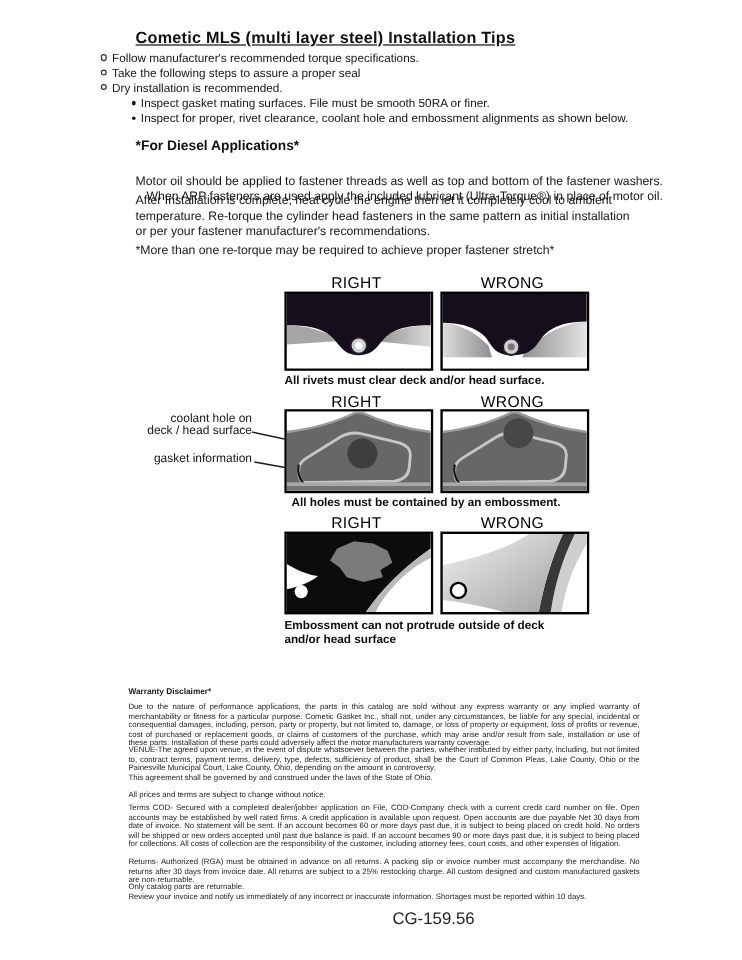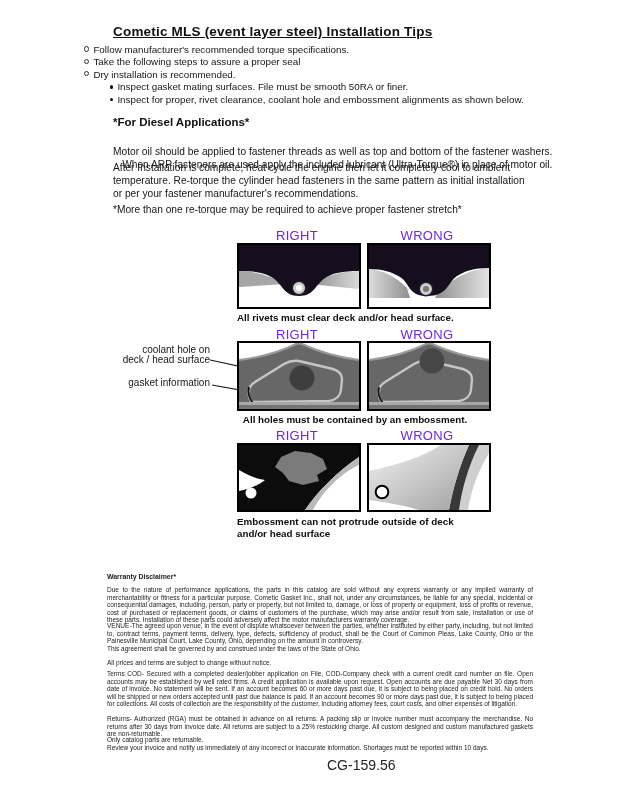--- a/index.html
+++ b/index.html
@@ -13,21 +13,21 @@
   .tip-sub{margin-left:26px;}
   .ring{display:inline-block;width:3.4px;height:3.4px;border:1px solid #333;border-radius:50%;
         margin-right:4px;vertical-align:1.5px;}
   .dot{display:inline-block;width:3.4px;height:3.4px;background:#111;border-radius:50%;
        margin-right:4px;vertical-align:1.5px;}
 
   .diesel-h{position:absolute;left:113px;top:116px;font-size:11.5px;font-weight:bold;color:#111;}
   .dpara{position:absolute;left:113px;font-size:10.2px;line-height:12.8px;white-space:pre-line;color:#161616;}
   .dp1{top:146px;text-align:right;} .dp2{top:162px;} .dnote{top:204px;}
 
-  .dg-label{position:absolute;width:120px;text-align:center;font-size:13px;letter-spacing:.3px;color:#6d28d9;}
+  .dg-label{position:absolute;width:120px;text-align:center;font-size:13px;letter-spacing:.3px;color:#000000;}
   .dg-box{position:absolute;width:120px;border:2.4px solid #000;background:#fff;line-height:0;}
   .dg-cap{position:absolute;font-weight:bold;font-size:9.8px;line-height:11.6px;color:#0d0d0d;white-space:pre-line;}
   .cap2{width:250px;text-align:center;}
 
   .ann{position:absolute;left:95px;width:115px;text-align:right;font-size:10px;
        line-height:10.2px;white-space:pre-line;color:#161616;}
 
   .leaders{position:absolute;left:205px;top:344px;}
 
   .warr{position:absolute;left:107px;width:426px;font-size:6.5px;line-height:7.6px;
@@ -35,21 +35,21 @@
   .warr-h{position:absolute;left:107px;top:573px;font-size:6.9px;font-weight:bold;color:#1a1a1a;}
   .wp1{top:586px;} .wp2{top:622px;} .wp3{top:659px;} .wp4{top:670px;} .wp5{top:715px;} .wp6{top:736px;}
 
   .pageno{position:absolute;left:327px;top:757px;font-size:14px;color:#222;}
 </style>
 </head>
 <body>
 
 <div class="page">
 
-  <div class="title">Cometic MLS (event layer steel) Installation Tips</div>
+  <div class="title">Cometic MLS (multi layer steel) Installation Tips</div>
 
   <div class="tips">
     <div><span class="ring"></span><span>Follow manufacturer's recommended torque specifications.</span></div>
     <div><span class="ring"></span><span>Take the following steps to assure a proper seal</span></div>
     <div><span class="ring"></span><span>Dry installation is recommended.</span></div>
     <div class="tip-sub"><span class="dot"></span><span>Inspect gasket mating surfaces.  File must be smooth 50RA or finer.</span></div>
     <div class="tip-sub"><span class="dot"></span><span>Inspect for proper, rivet clearance, coolant hole and embossment alignments as shown below.</span></div>
   </div>
 
   <div class="diesel-h">*For Diesel Applications*</div>

